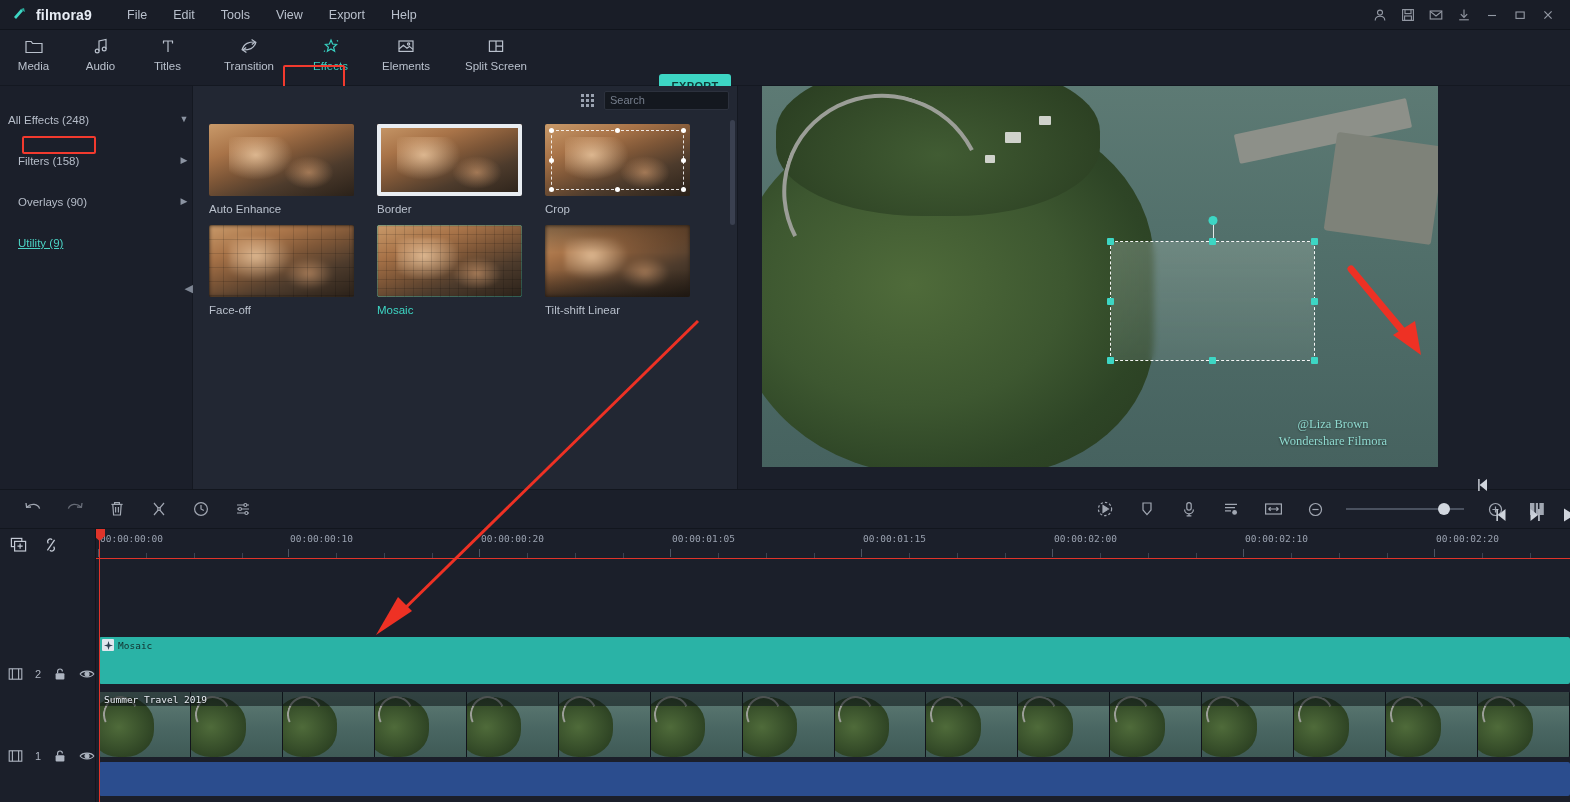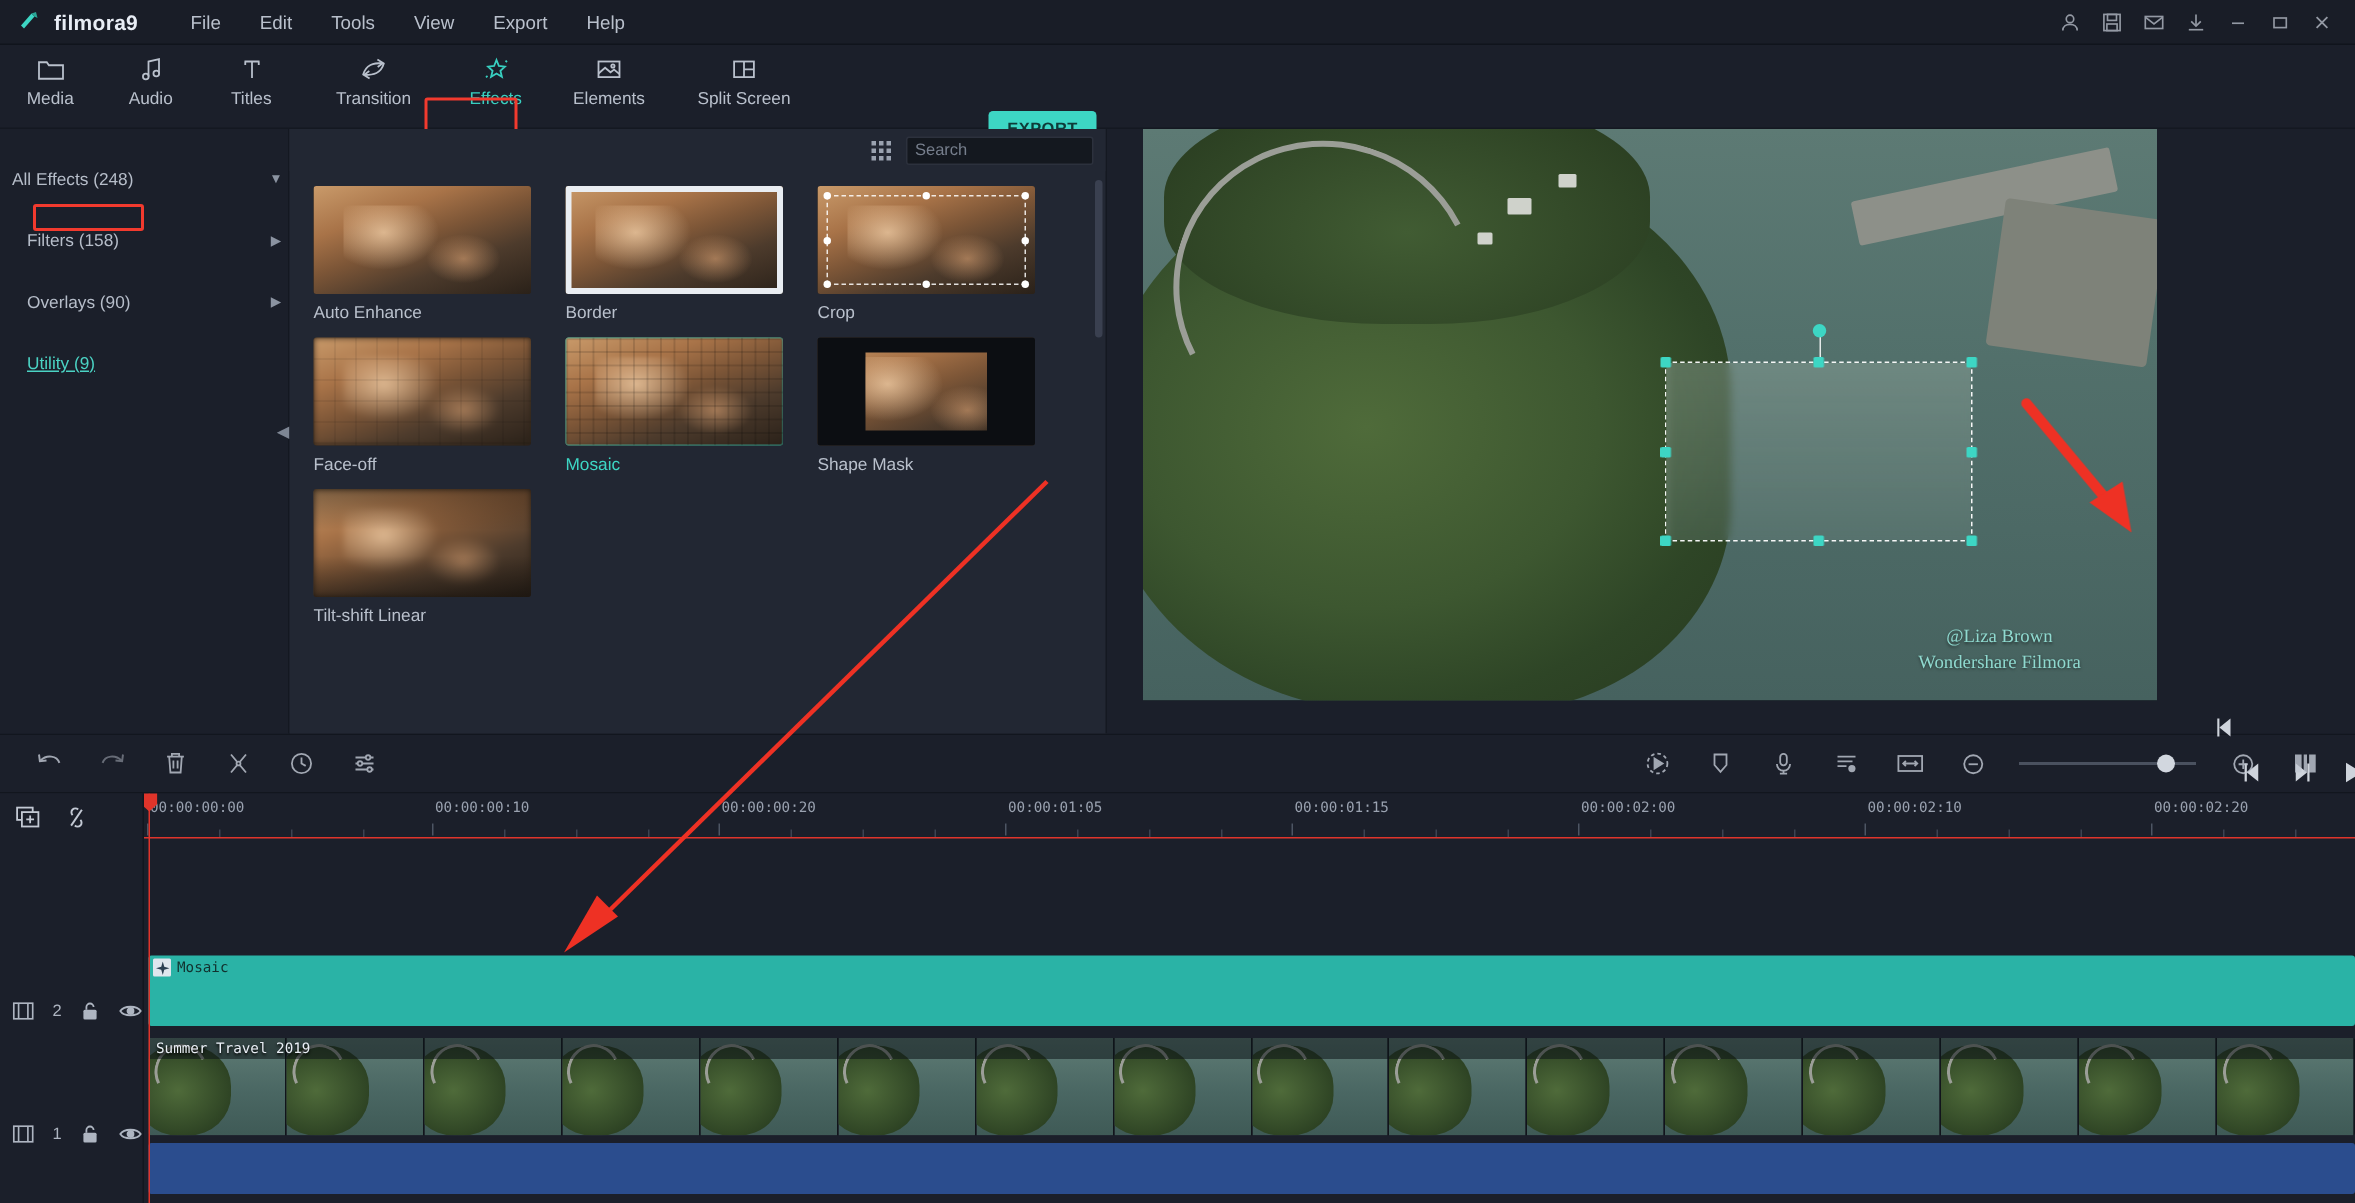--- a/index.html
+++ b/index.html
@@ -511,32 +511,20 @@
       <div class="eff-cell selected">
         <div class="thumb">
           <div class="art mosaic-art">
               <span class="blob"></span>
             </div>
           <div class="mos-overlay"></div>
         </div>
         <div class="eff-name">Mosaic</div>
       </div>
 
-      <div class="eff-cell">
-        <div class="thumb">
-          <div class="shape-mask">
-              <span>
-                <div class="art" style="width:145px;height:72px;position:absolute;left:-32px;top:-10px">
-                  <i class="blob"></i>
-                </div>
-              </span>
-            </div>
-        </div>
-        <div class="eff-name">Shape Mask</div>
-      </div>
 
 
       <div class="eff-cell">
         <div class="thumb">
           <div class="art blur">
               <span class="blob"></span>
             </div>
           <div style="position:absolute;inset:0;background:linear-gradient(180deg, rgba(10,8,6,.4), rgba(0,0,0,0) 38%, rgba(0,0,0,0) 62%, rgba(10,8,6,.4));"></div>
         </div>
         <div class="eff-name">Tilt-shift Linear</div>

